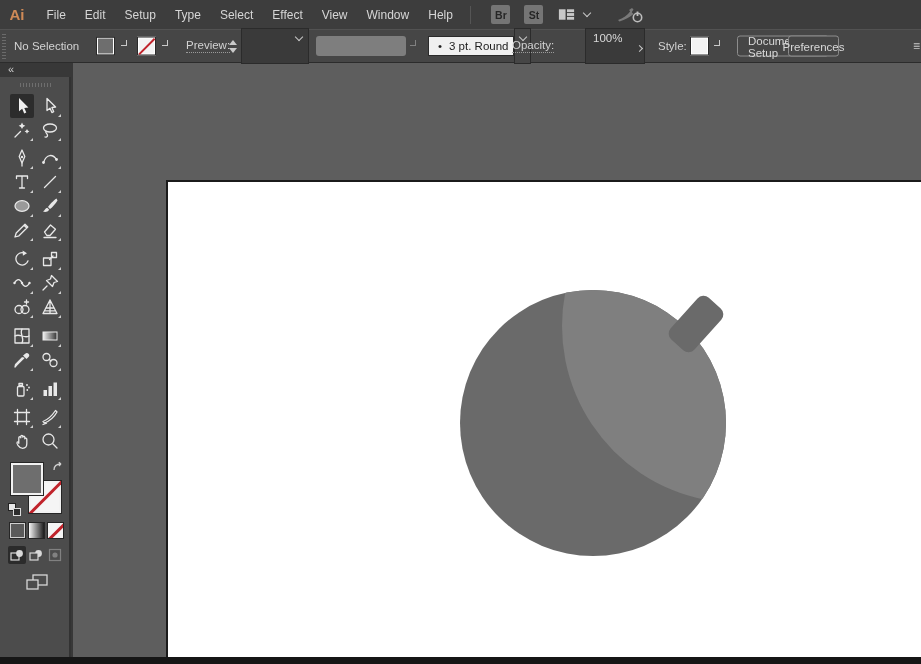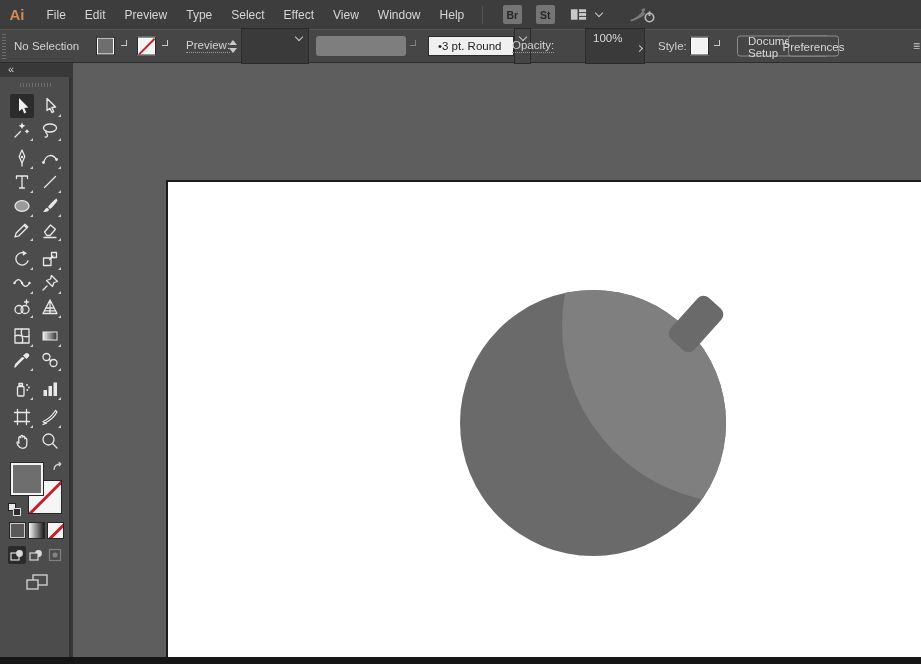--- a/index.html
+++ b/index.html
@@ -110,21 +110,21 @@
 </head>
 <body>
 
 <div class="app">
 
   <div class="menubar">
     <div class="ai-logo">Ai</div>
     <div class="menu-items">
       <span class="menu-item">File</span>
       <span class="menu-item">Edit</span>
-      <span class="menu-item">Preview</span>
+      <span class="menu-item">Setup</span>
       <span class="menu-item">Type</span>
       <span class="menu-item">Select</span>
       <span class="menu-item">Effect</span>
       <span class="menu-item">View</span>
       <span class="menu-item">Window</span>
       <span class="menu-item">Help</span>
     </div>
     <div class="mb-sep"></div>
     <div class="sq-btn">Br</div>
     <div class="sq-btn">St</div>
@@ -165,21 +165,21 @@
     </div>
     <div class="cb dd-dark" style="left:241px; width:68px">
       <span class="chev" style="position:absolute; right:6px; top:8px"></span>
     </div>
 
     <div class="cb dd-disabled" style="left:316px; width:90px"></div>
     <span class="cb chev" style="left:410px; opacity:.45"></span>
 
     <div class="cb white-field" style="left:428px; width:86px">
       <span style="margin-left:9px">•</span>
-      <span style="">3 pt. Round</span>
+      <span style="margin-left:7px">3 pt. Round</span>
     </div>
     <div class="cb dd-dark" style="left:514px; width:17px; background:#464646">
       <span class="chev" style="position:absolute; left:5px; top:8px"></span>
     </div>
 
     <span class="cb cb-label cb-link" style="left:512px">Opacity:</span>
     <div class="cb dd-dark" style="left:585px; width:60px">
       <span style="position:absolute; left:7px; top:3px; font-size:11.5px; color:#d8d8d8">100%</span>
     </div>
     <span class="cb exp-chev" style="left:637px"></span>

